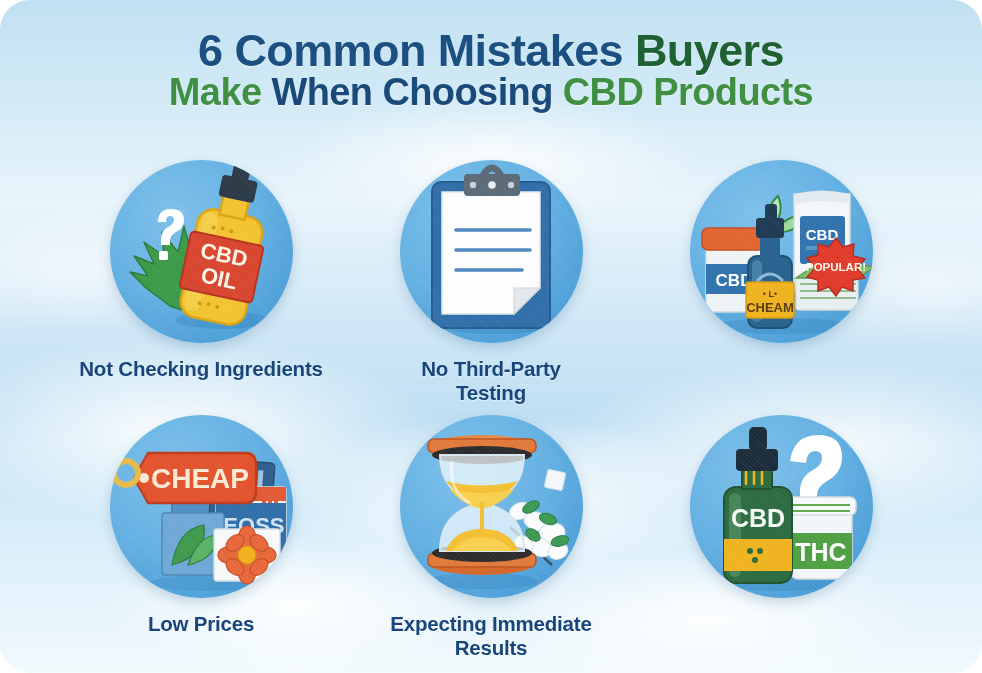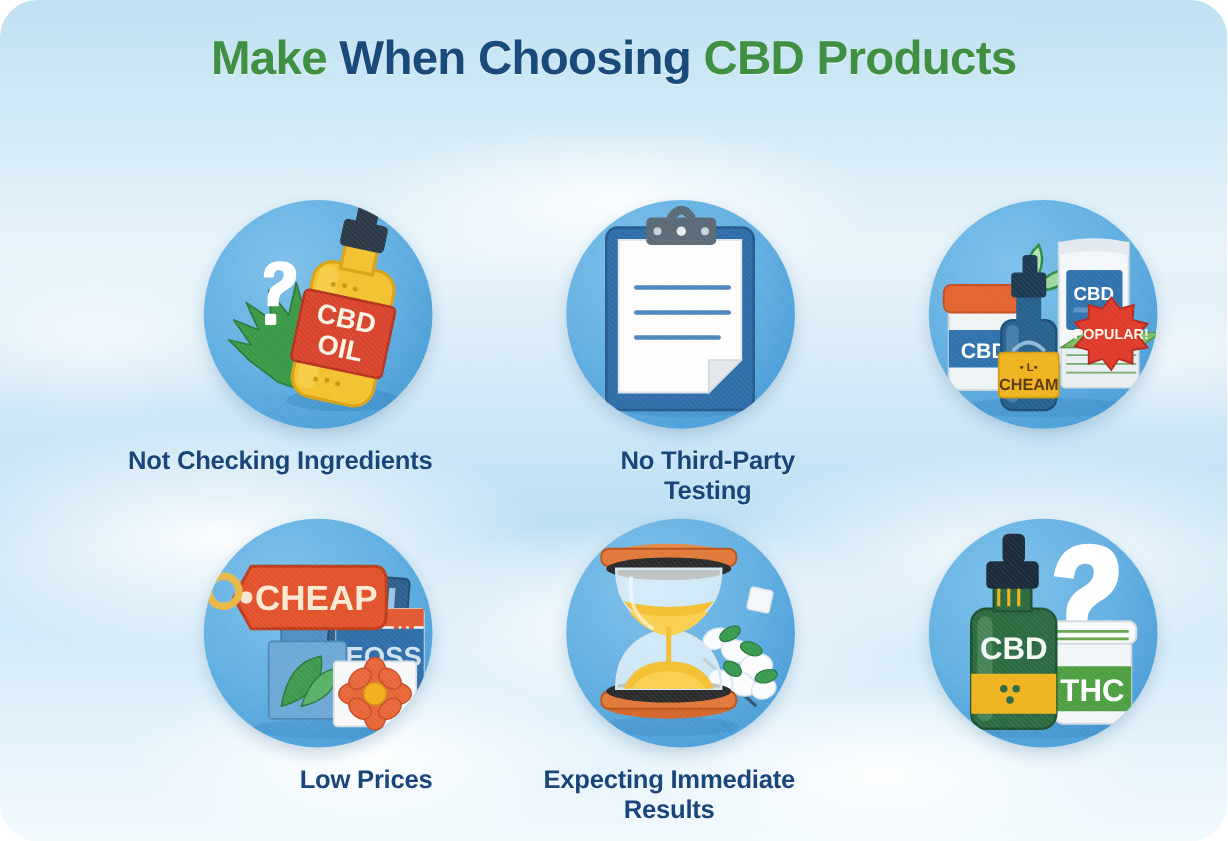--- a/index.html
+++ b/index.html
@@ -34,21 +34,21 @@
   .t2{font-size:38px;margin-top:0;}
   .navy{color:#1c4f82;}
   .navy-d{color:#1a4a7a;}
   .green-d{color:#1f6132;}
   .green-m{color:#3f9042;}
 
   
   .grid{position:absolute;top:160px;left:56px;width:870px;
         display:grid;grid-template-columns:repeat(3,1fr);
         grid-template-rows:255px 248px;}
-  .cell{display:flex;flex-direction:column;align-items:flex-end;}
+  .cell{display:flex;flex-direction:column;align-items:center;}
 
   .circle{
     position:relative;width:183px;height:183px;border-radius:50%;
     background:radial-gradient(circle at 36% 30%,#7dc0ea 0%,#63b0e2 48%,#4d9fd8 78%,#3e91cf 100%);
     box-shadow:0 5px 12px rgba(40,90,130,.22);
     overflow:hidden;
   }
   .circle::after{content:"";position:absolute;inset:0;border-radius:50%;
     background-image:repeating-linear-gradient(45deg,rgba(255,255,255,.05) 0 1px,rgba(0,0,0,0) 1px 3px);}
   .circle svg{position:absolute;left:0;top:0;}
@@ -61,20 +61,24 @@
   }
   .cap2{}
 </style>
 </head>
 <body>
 
 <div class="poster">
   <div class="grain"></div>
 
   <div class="title-wrap">
+    <div class="t-line t1">
+      <span class="navy">6 Common Mistakes</span>
+      <span class="green-d">Buyers</span>
+    </div>
     <div class="t-line t2">
       <span class="green-m">Make</span>
       <span class="navy-d">When Choosing</span>
       <span class="green-m">CBD Products</span>
     </div>
   </div>
 
   <div class="grid">
 
     <div class="cell">

